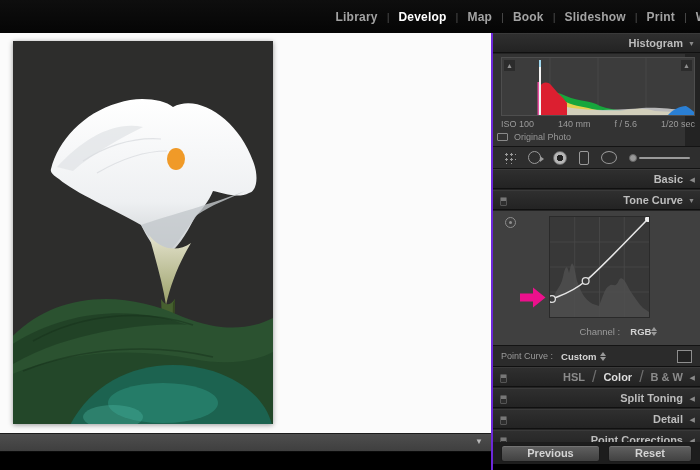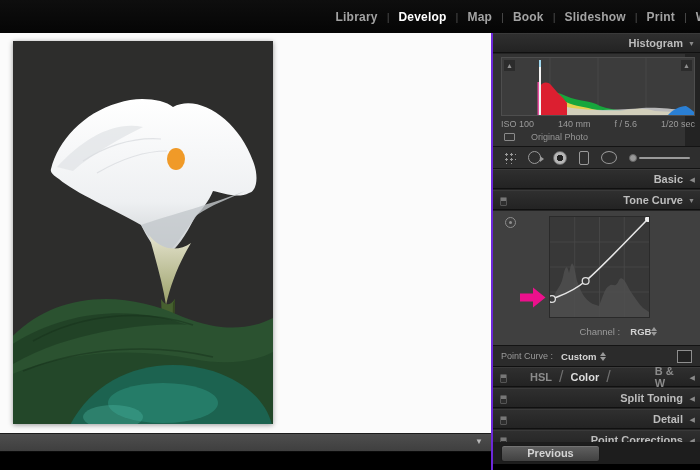--- a/index.html
+++ b/index.html
@@ -29,21 +29,21 @@
   .phdr .ptitle { color:#bdbdbd; font-size:11px; font-weight:bold; }
   .phdr .arrow { position:absolute; right:5px; top:6px; color:#8a8a8a; font-size:7px; }
   .pswitch { position:absolute; left:7px; top:6px; width:7px; height:9px; border:1px solid #555; border-radius:1px; background:linear-gradient(#777 0 45%, #2e2e2e 45%); cursor:pointer; }
 
   
   .hist-block { position:absolute; left:0; top:21px; width:192px; height:92px; background:#333333; }
   .hist-plot { position:absolute; left:8px; top:3px; width:194px; height:59px; background:#3c3c3c; border:1px solid #4e4e4e; cursor:ew-resize; }
   .clip { position:absolute; top:2px; width:11px; height:11px; background:#2c2c2c; color:#909090; font-size:7px; line-height:11px; text-align:center; cursor:pointer; }
   .clip.left { left:2px; } .clip.right { right:2px; }
   .hist-meta { position:absolute; left:8px; top:65px; width:194px; display:flex; justify-content:space-between; color:#9b9b9b; font-size:9px; }
-  .orig-row { position:absolute; left:11px; top:78px; display:flex; align-items:center; gap:16px; }
+  .orig-row { position:absolute; left:4px; top:78px; display:flex; align-items:center; gap:6px; }
   .orig-icon { width:11px; height:8px; border:1px solid #8a8a8a; border-radius:1px; }
   .orig-label { color:#969696; font-size:9px; }
 
   
   .toolstrip { position:absolute; left:0; top:113px; width:207px; height:23px; background:#2e2e2e; border-top:1px solid #141414; border-bottom:1px solid #141414; display:flex; align-items:center; padding:0 10px; gap:12px; }
   .ticon { cursor:pointer; flex:none; }
   .t-crop { width:13px; height:13px; background-image:radial-gradient(#9a9a9a 1px, transparent 1.1px); background-size:5px 5px; background-position:1px 1px; }
   .t-spot { width:13px; height:13px; border:1.5px solid #9a9a9a; border-radius:50%; position:relative; }
   .t-spot::after { content:""; position:absolute; right:-4px; top:4px; border-left:4px solid #9a9a9a; border-top:3px solid transparent; border-bottom:3px solid transparent; }
   .t-redeye { width:14px; height:14px; border-radius:50%; background:radial-gradient(circle at 50% 50%, #222 0 3px, #b5b5b5 3.2px); border:1px solid #6a6a6a; }
@@ -68,21 +68,21 @@
 
   
   .pc-row { position:absolute; left:0; top:313px; width:207px; height:21px; background:#2b2b2b; border-bottom:1px solid #101010; display:flex; align-items:center; padding:0 8px; gap:8px; }
   .pc-label { color:#9a9a9a; font-size:9px; }
   .pc-value { color:#d6d6d6; font-size:9.5px; font-weight:bold; cursor:pointer; display:flex; align-items:center; gap:4px; }
   .pc-edit { margin-left:auto; width:15px; height:13px; border:1px solid #8e8e8e; background:#222; position:relative; overflow:hidden; cursor:pointer; }
   .pc-edit::after { content:""; position:absolute; left:-2px; bottom:-6px; width:22px; height:1.5px; background:#e0e0e0; transform:rotate(-38deg); }
 
   
   .hsl-seg { font-size:11px; font-weight:bold; cursor:pointer; }
-  .hsl-dim { color:#8b8b8b;padding-left:37px; } .hsl-on { color:#dedede; } .hsl-sl { color:#6f6f6f; font-weight:normal; }
+  .hsl-dim { color:#8b8b8b; } .hsl-on { color:#dedede; } .hsl-sl { color:#6f6f6f; font-weight:normal; }
 
   
   .bottom-bar { position:absolute; left:0; top:409px; width:207px; height:28px; background:#000; z-index:5; }
   .bottom-strip { position:absolute; left:0; top:0; width:207px; height:22px; background:#1d1d1d; display:flex; align-items:center; gap:8px; padding:0 8px; }
   .lrbtn { height:17px; border:1px solid #1a1a1a; border-radius:3px; background:linear-gradient(#616161,#414141); color:#d4d4d4; font-size:11px; font-weight:bold; text-align:center; line-height:15px; cursor:pointer; box-shadow:inset 0 1px 0 rgba(255,255,255,.12); }
   .btn-previous { width:99px; }
   .btn-reset { width:84px; }
 
   
   .pink-arrow { position:absolute; left:520px; top:287px; width:26px; height:21px; z-index:9; }
@@ -285,20 +285,21 @@
 
     <div class="phdr hdr-lens">
       <span class="pswitch"></span>
       <span class="ptitle">Point Corrections</span>
       <span class="arrow">◀</span>
     </div>
 
     <div class="bottom-bar">
       <div class="bottom-strip">
         <div class="lrbtn btn-previous">Previous</div>
+        <div class="lrbtn btn-reset">Reset</div>
       </div>
     </div>
   </div>
 
   <div class="pink-arrow">
     <svg width="26" height="21" viewBox="0 0 26 21">
       <polygon id="arrow-shape" points="0,6.5 13,6.5 13,0.5 25.5,10.5 13,20.5 13,14.5 0,14.5" fill="#ec108c"></polygon>
     </svg>
   </div>
 

